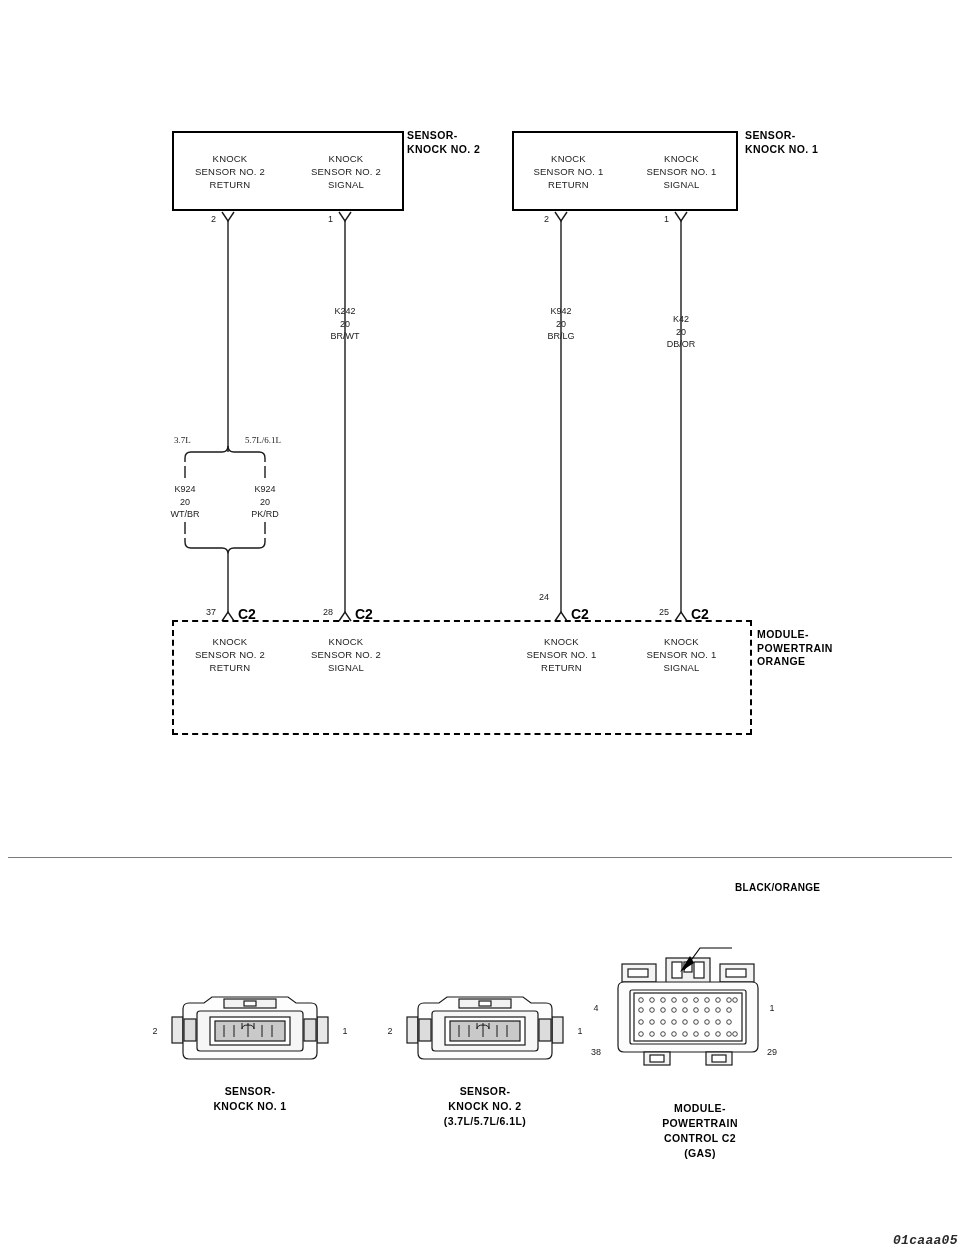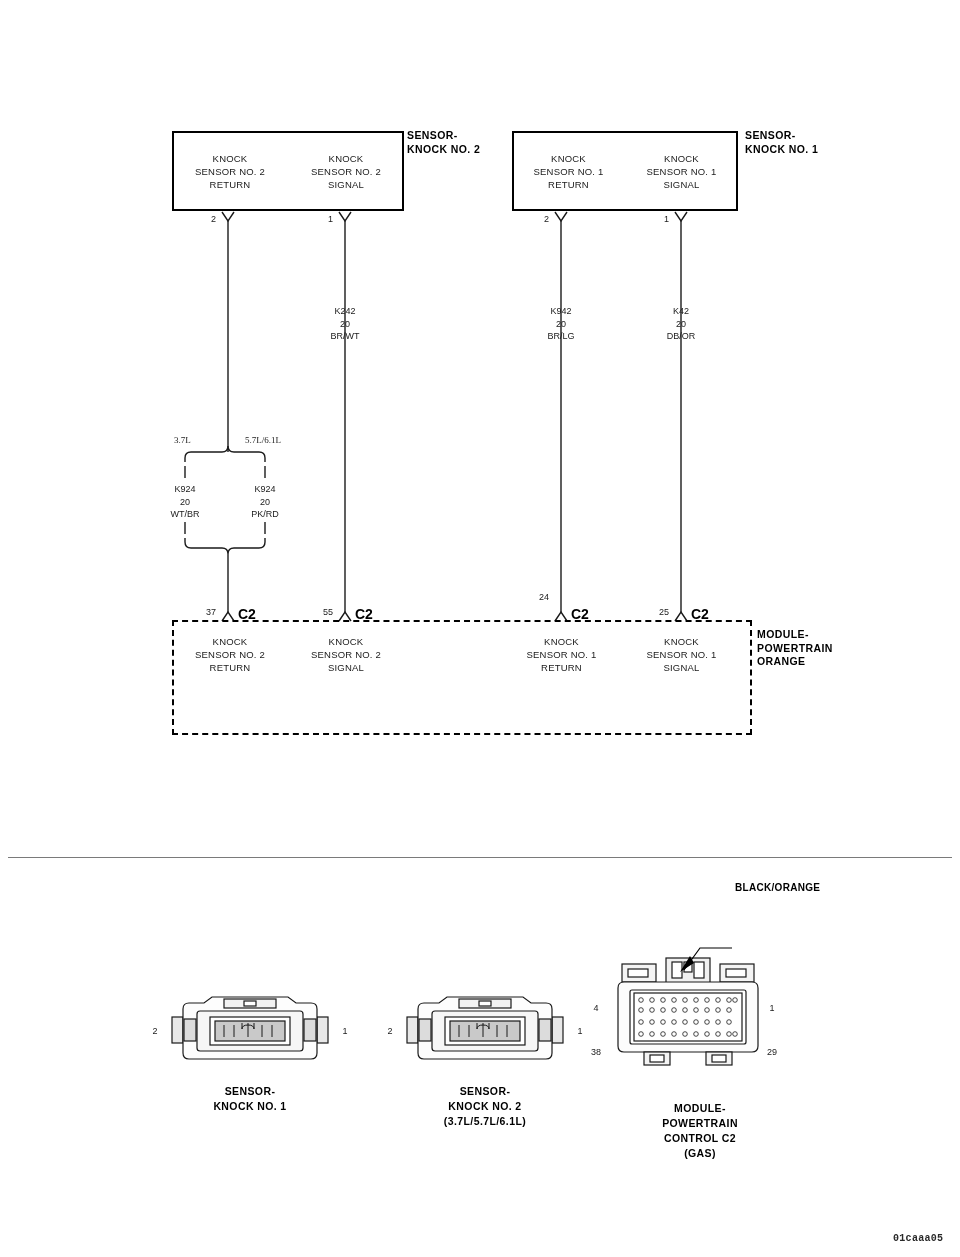--- a/index.html
+++ b/index.html
@@ -111,25 +111,26 @@
     font-weight: bold;
     line-height: 15px;
     letter-spacing: 0.4px;
     color: #000;
     white-space: nowrap;
     transform: translateX(-50%);
   }
 
   .wm {
     position: absolute;
-    font-size: 10px;
+    font-size: 13px;
     font-weight: bold;
     color: #2a2a2a;
     letter-spacing: 0.3px;
     font-family: "Liberation Mono", monospace;
+    font-style: italic;
   }
 
   svg { display: block; overflow: visible; }
 </style>
 </head>
 <body>
 
 <div id="page">
 
   <div class="sensor-box" style="left:172px; top:131px; width:232px; height:80px;"></div>
@@ -208,21 +209,21 @@
     <div>20</div>
     <div>BR/WT</div>
   </div>
 
   <div class="wire-id" style="left:561px; top:292px;">
     <div>K942</div>
     <div>20</div>
     <div>BR/LG</div>
   </div>
 
-  <div class="wire-id" style="left:681px; top:292px;">
+  <div class="wire-id" style="left:681px; top:300px;">
     <div>K42</div>
     <div>20</div>
     <div>DB/OR</div>
   </div>
 
   <div class="wire-id" style="left:185px; top:470px;">
     <div>K924</div>
     <div>20</div>
     <div>WT/BR</div>
   </div>
@@ -232,21 +233,21 @@
     <div>20</div>
     <div>PK/RD</div>
   </div>
 
   <div class="branch-label" style="left:174px; top:435px;">3.7L</div>
   <div class="branch-label" style="left:245px; top:435px;">5.7L/6.1L</div>
 
   <div class="pin-num" style="left:184px; top:607px; width:32px;">37</div>
   <div class="conn-tag" style="left:238px; top:606px;">C2</div>
 
-  <div class="pin-num" style="left:301px; top:607px; width:32px;">55</div>
+  <div class="pin-num" style="left:301px; top:607px; width:32px;">28</div>
   <div class="conn-tag" style="left:355px; top:606px;">C2</div>
 
   <div class="pin-num" style="left:517px; top:592px; width:32px;">24</div>
   <div class="conn-tag" style="left:571px; top:606px;">C2</div>
 
   <div class="pin-num" style="left:637px; top:607px; width:32px;">25</div>
   <div class="conn-tag" style="left:691px; top:606px;">C2</div>
 
   <div class="pin-num" style="left:196px; top:214px; width:20px;">2</div>
   <div class="pin-num" style="left:313px; top:214px; width:20px;">1</div>

